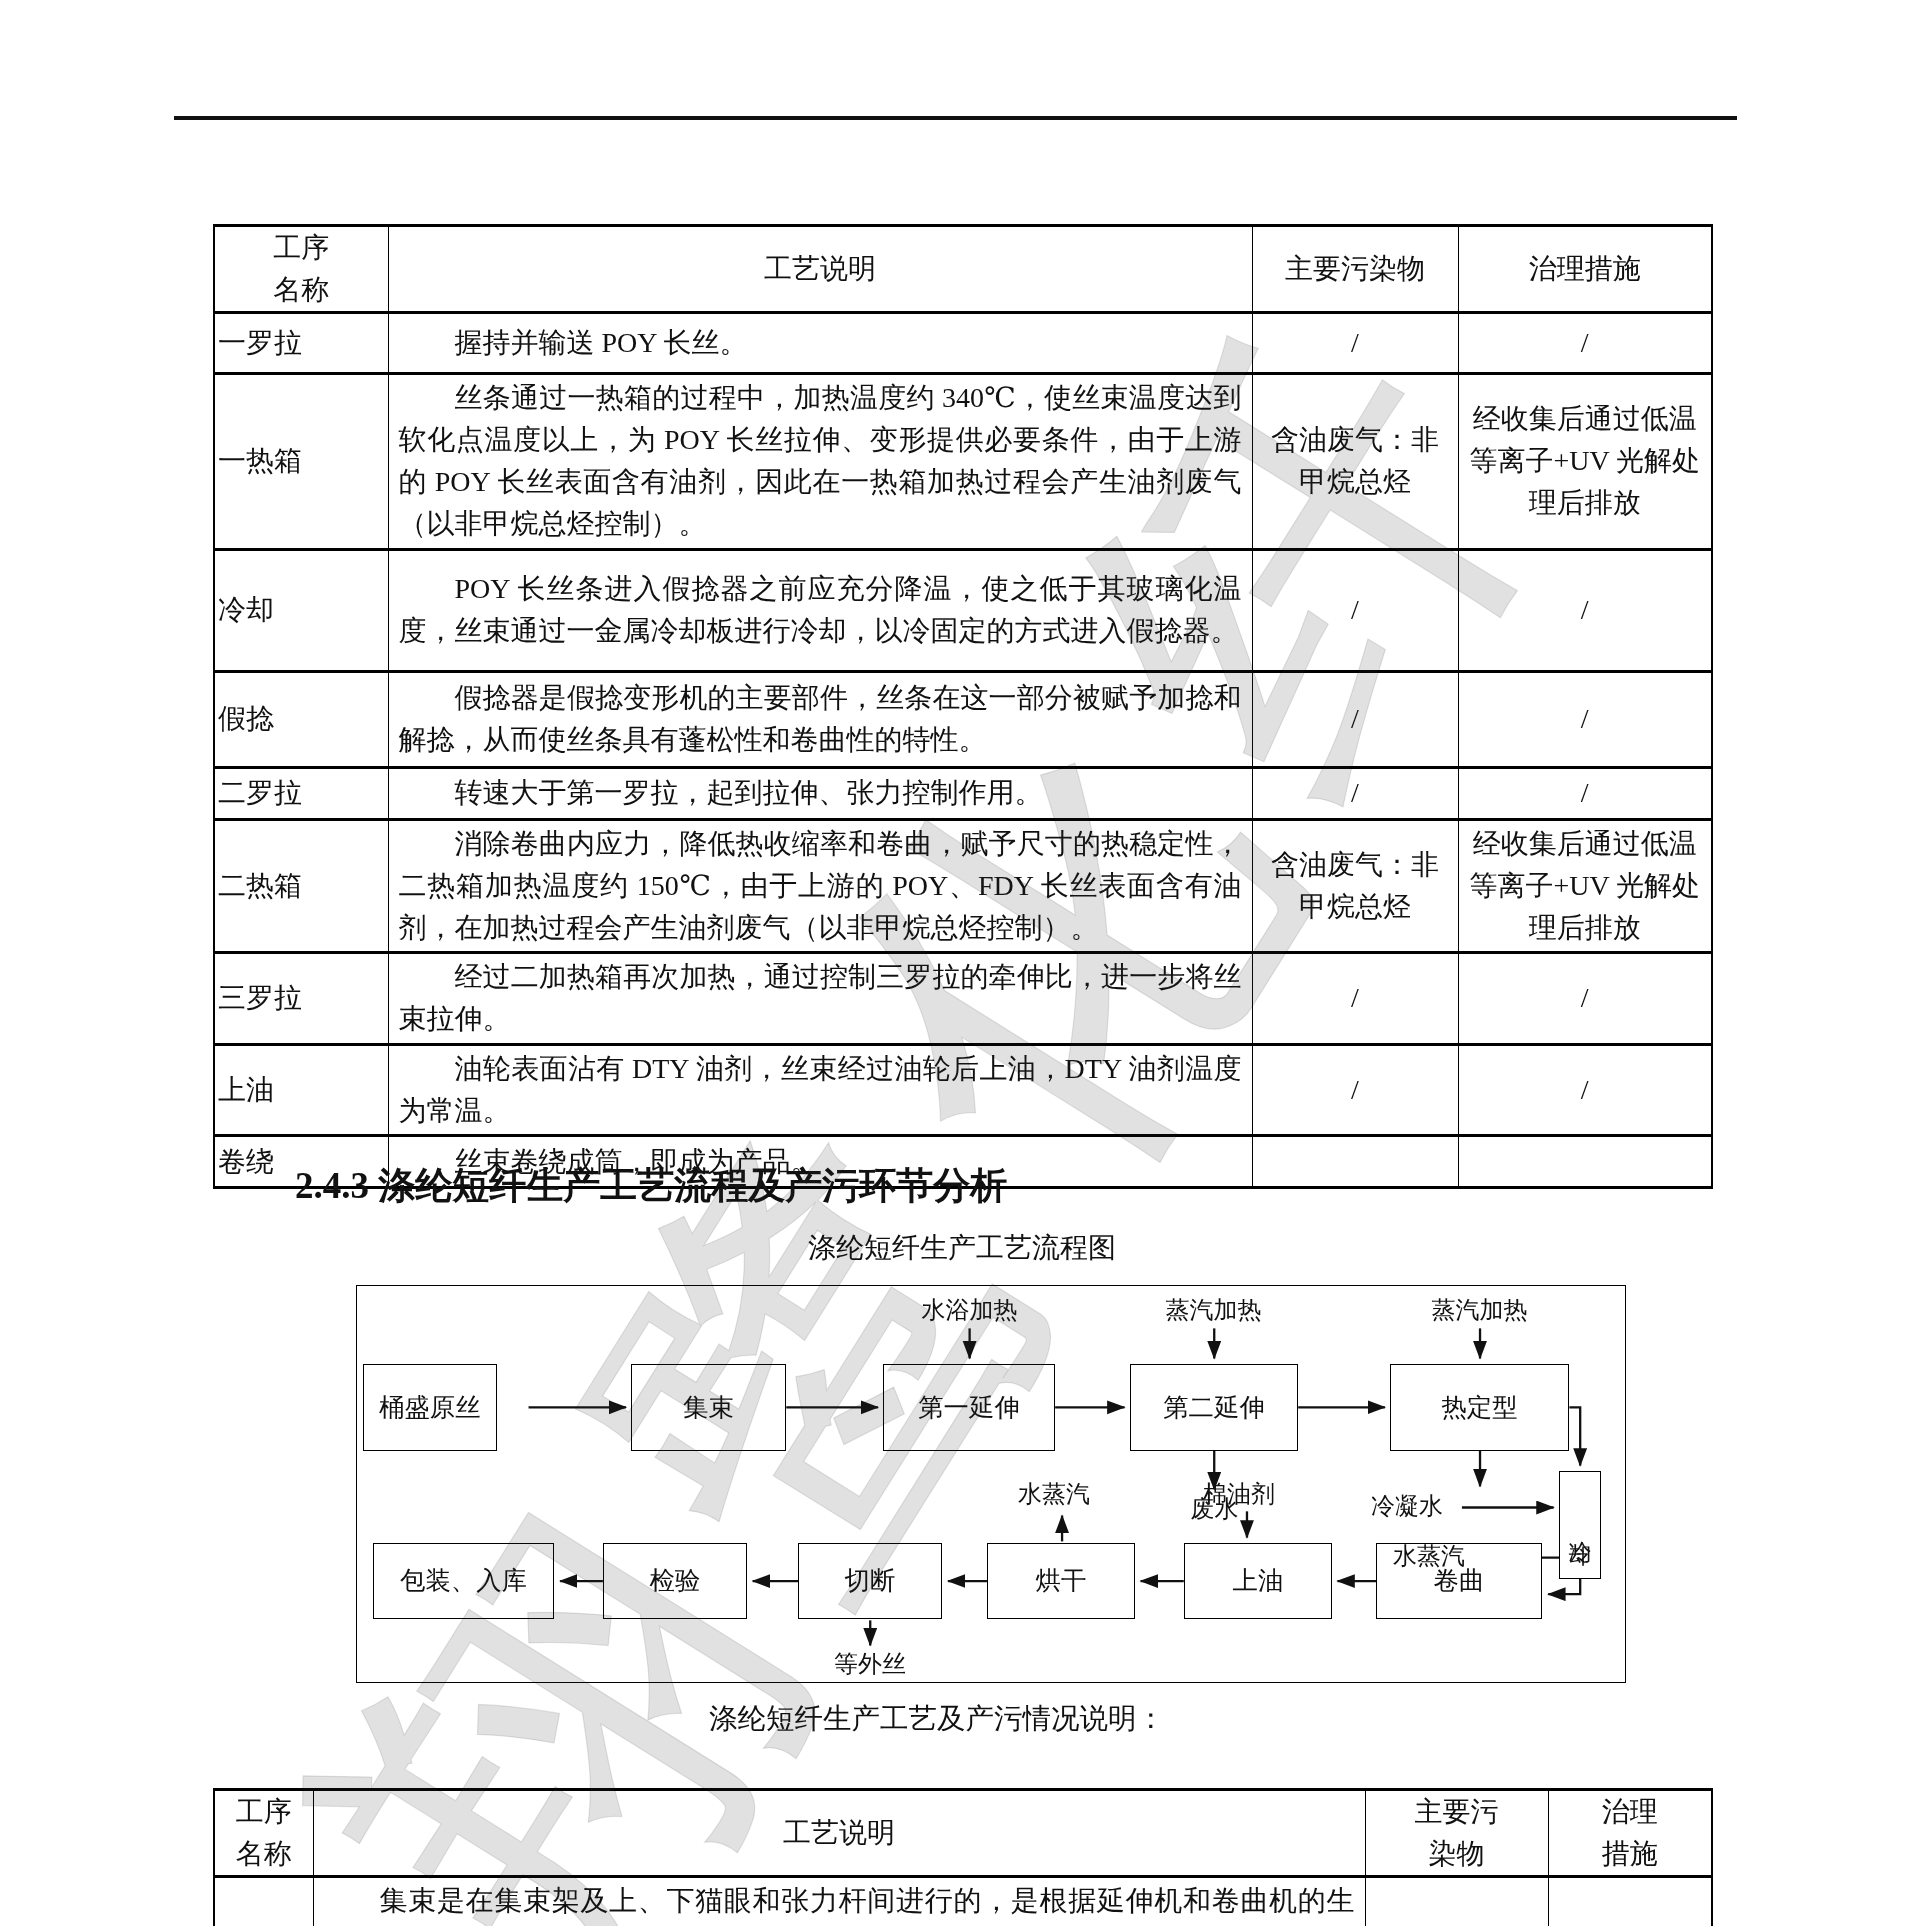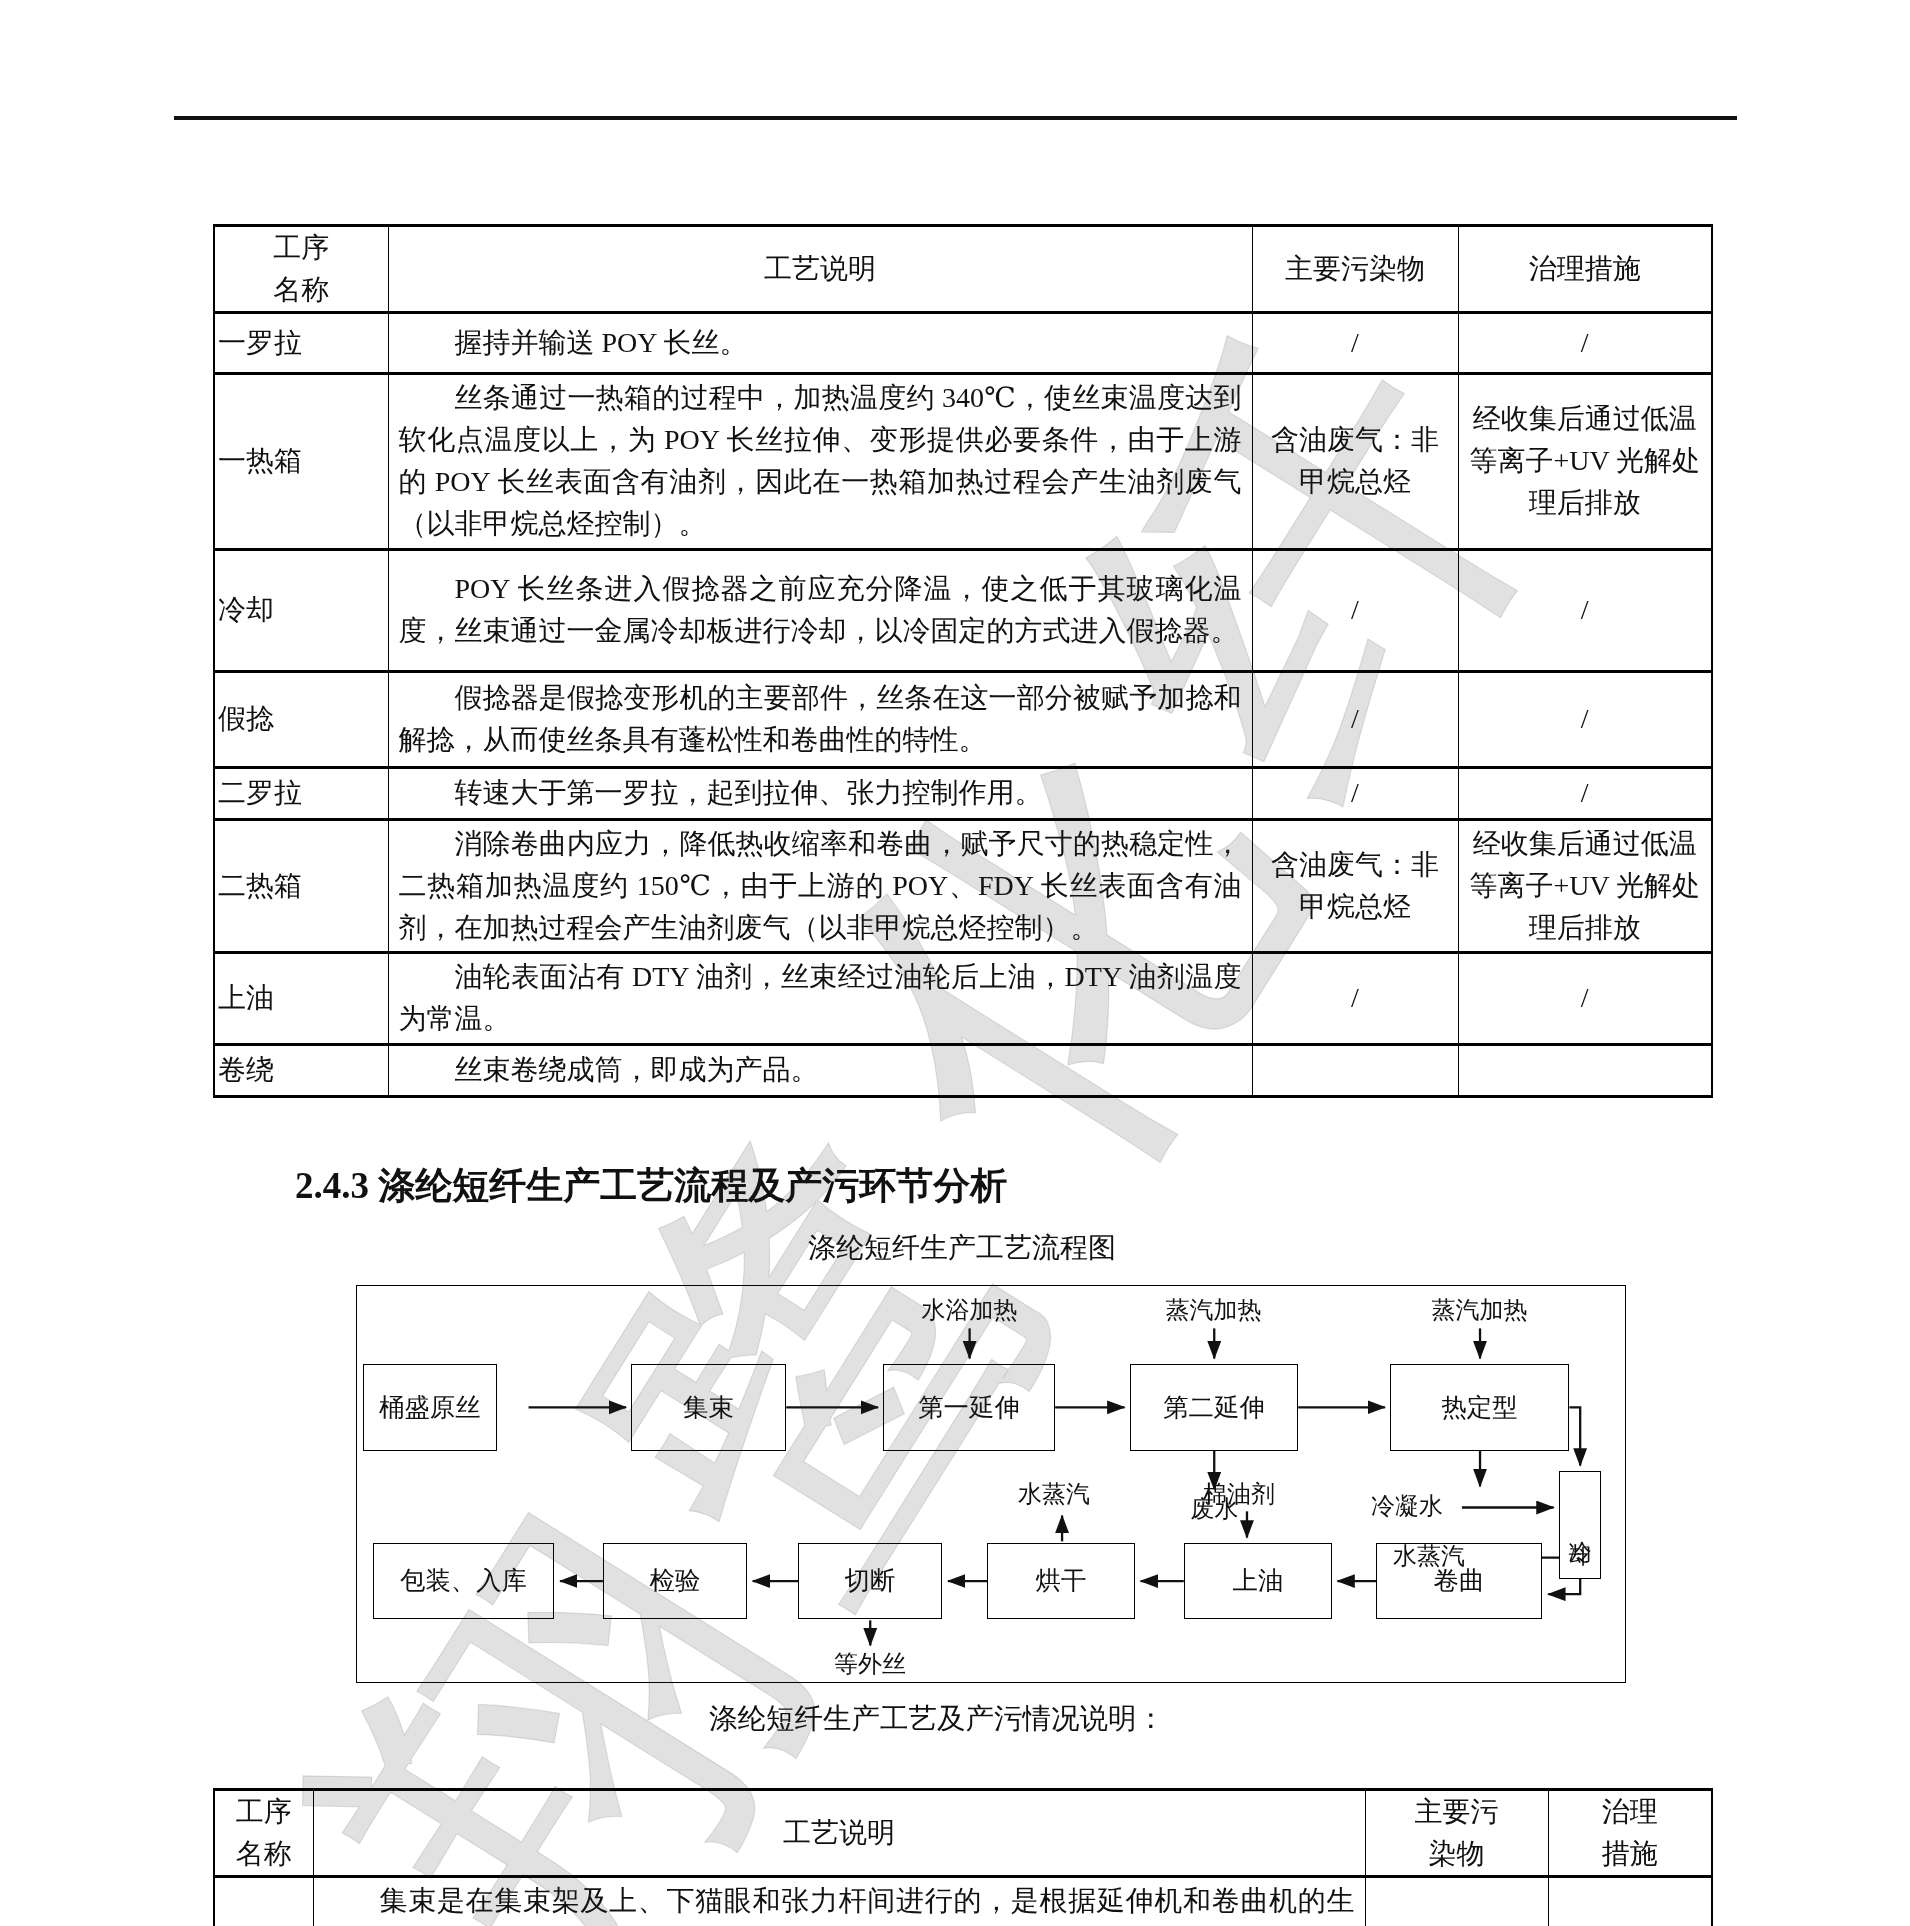--- a/index.html
+++ b/index.html
@@ -113,20 +113,28 @@
     <td class="pol">/</td>
     <td class="trt">/</td>
   </tr>
   <tr style="height:130px">
     <td class="name">二热箱</td>
     <td class="desc">
           <p>消除卷曲内应力，降低热收缩率和卷曲，赋予尺寸的热稳定性，二热箱加热温度约 150℃，由于上游的 POY、FDY 长丝表面含有油剂，在加热过程会产生油剂废气（以非甲烷总烃控制）。</p>
         </td>
     <td class="pol">含油废气：非甲烷总烃</td>
     <td class="trt">经收集后通过低温等离子+UV 光解处理后排放</td>
+  </tr>
+  <tr style="height:78px">
+    <td class="name">三罗拉</td>
+    <td class="desc">
+          <p>经过二加热箱再次加热，通过控制三罗拉的牵伸比，进一步将丝束拉伸。</p>
+        </td>
+    <td class="pol">/</td>
+    <td class="trt">/</td>
   </tr>
   <tr style="height:87px">
     <td class="name">上油</td>
     <td class="desc">
           <p>油轮表面沾有 DTY 油剂，丝束经过油轮后上油，DTY 油剂温度为常温。</p>
         </td>
     <td class="pol">/</td>
     <td class="trt">/</td>
   </tr>
   <tr style="height:52px">

